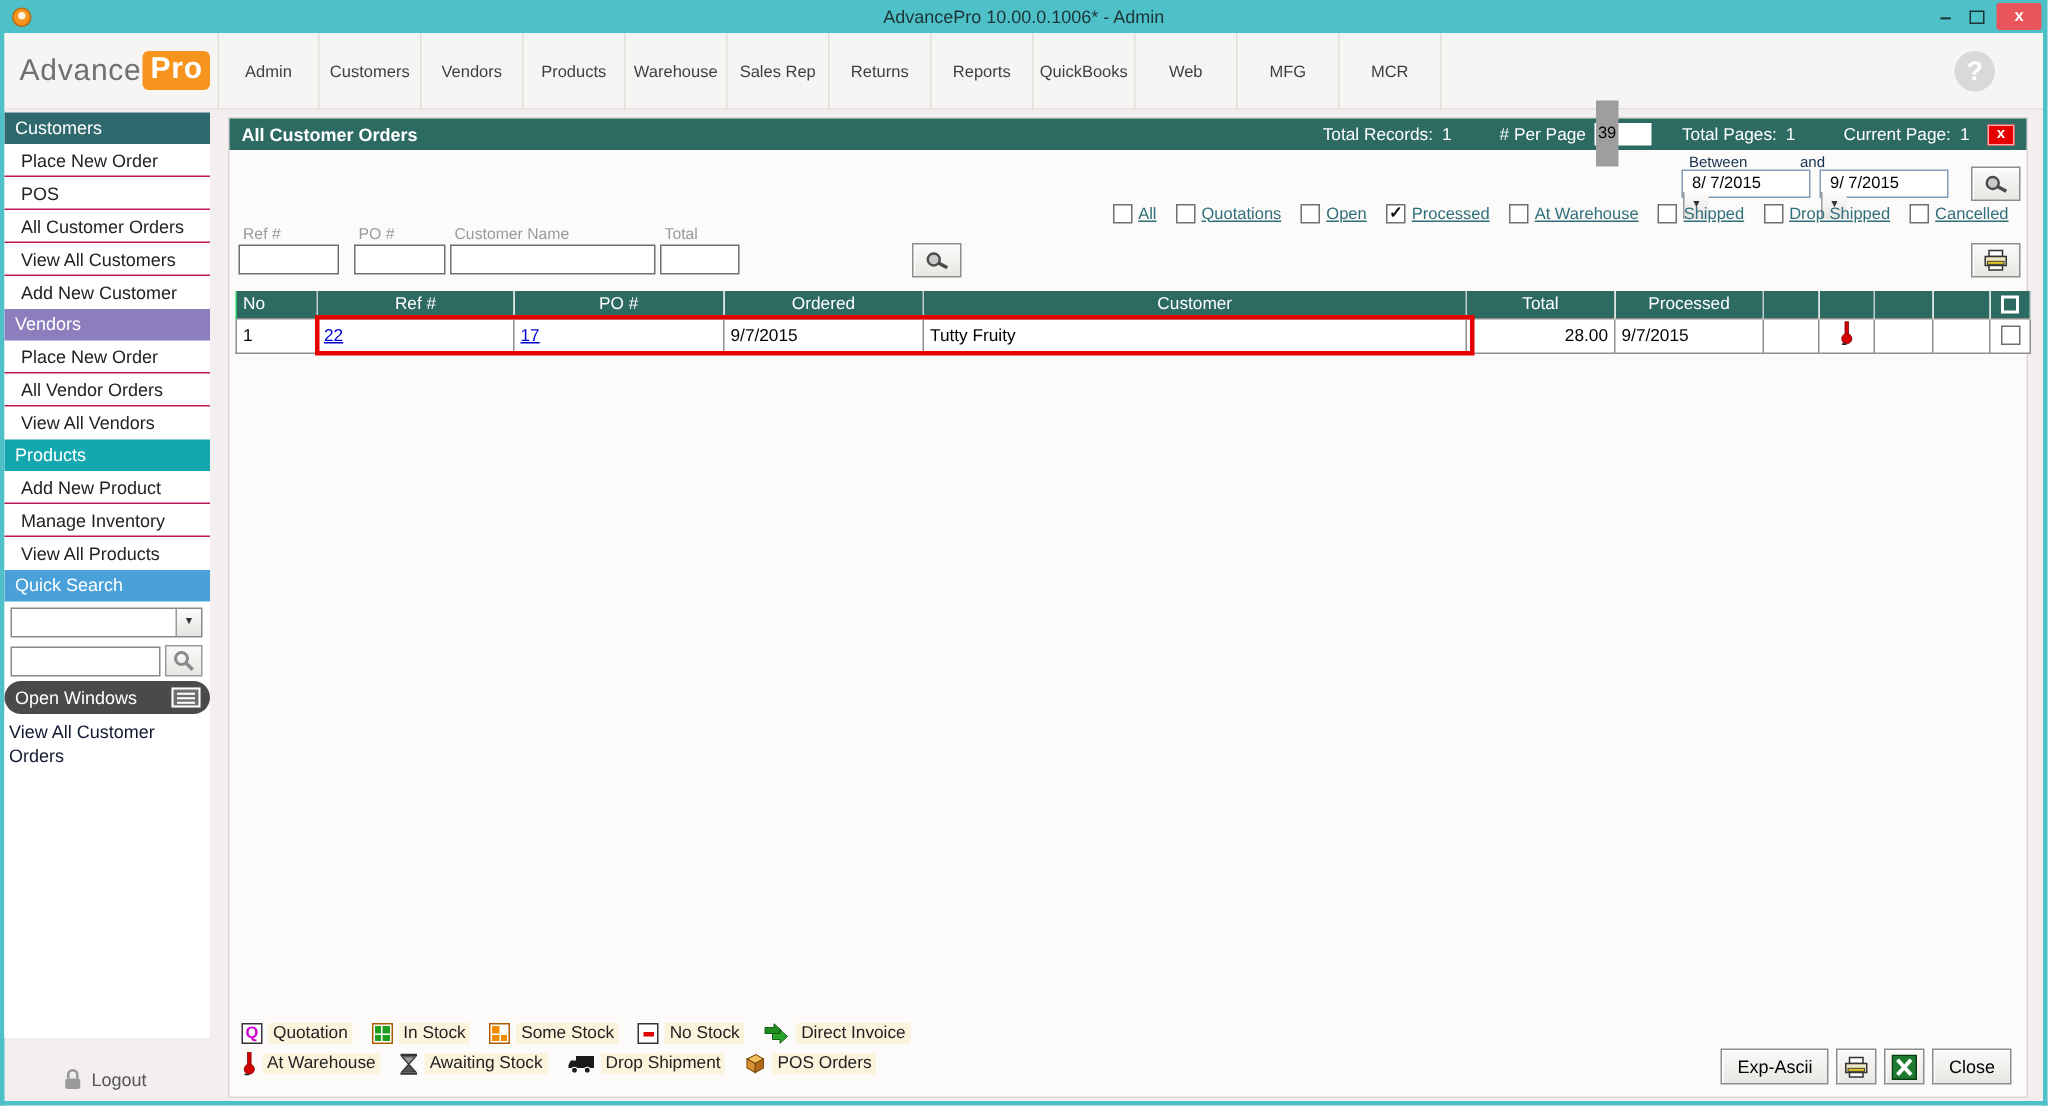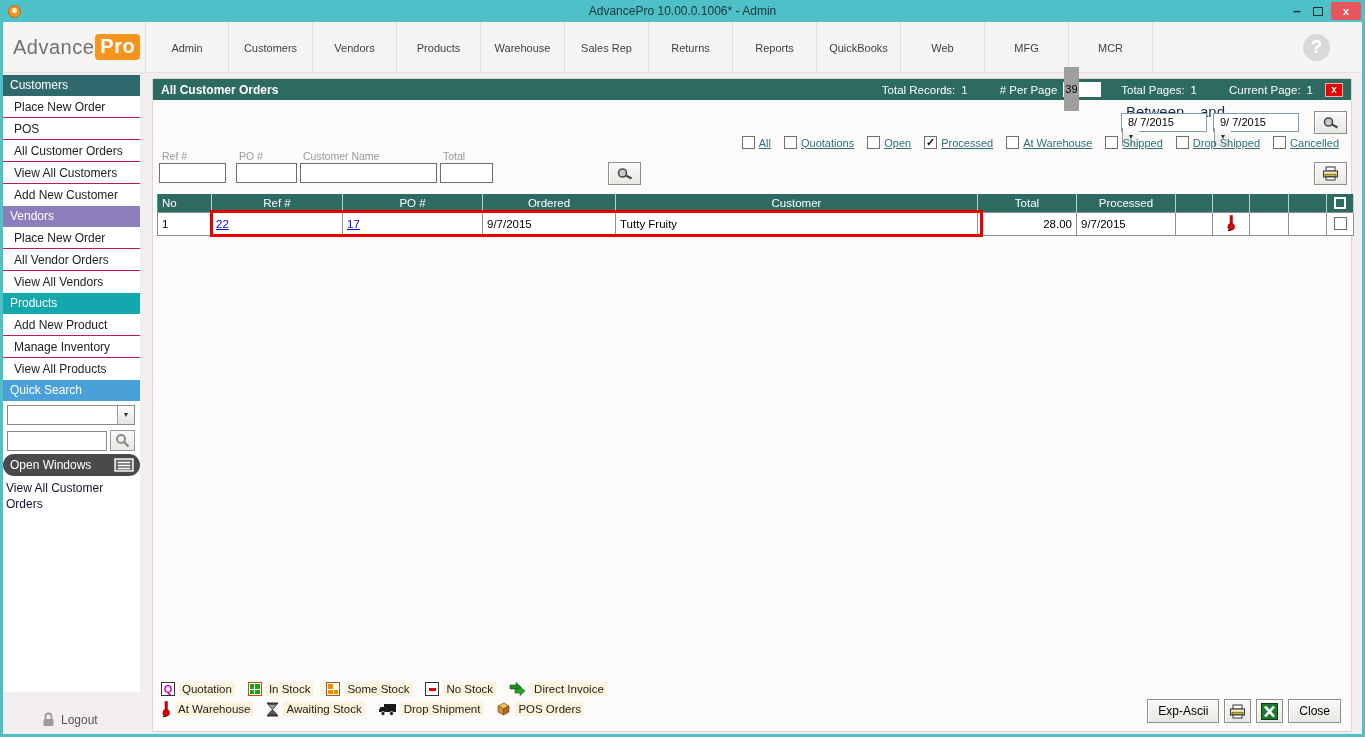--- a/index.html
+++ b/index.html
@@ -18,21 +18,21 @@
   .edge { position:absolute; background:#4DC0C8; }
   .edge.l { left:0; top:22px; width:3px; height:715px; }
   .edge.r { right:0; top:22px; width:3px; height:715px; }
   .edge.b { left:0; bottom:0; width:1365px; height:3px; }
 
   
   .navbar { position:absolute; left:3px; top:22px; width:1359px; height:51px; background:#F6F5F3; border-bottom:1px solid #E5E2DE; }
   .logo { position:absolute; left:10px; top:12px; font-size:20px; color:#707070; letter-spacing:.5px; display:flex; align-items:center; }
   .logo-badge { background:#F7941E; color:#fff; border-radius:4px; padding:1px 5px 2px; margin-left:1px; font-weight:bold; }
   .nav-items { position:absolute; left:142px; top:0; height:51px; display:flex; }
-  .nav-item { width:84px; height:51px; display:flex; align-items:center; justify-content:center; font-size:11px; color:#3F3F3F; border-right:1px solid #E2DFDA; cursor:default; }
+  .nav-item { width:68px; height:51px; display:flex; align-items:center; justify-content:center; font-size:11px; color:#3F3F3F; border-right:1px solid #E2DFDA; cursor:default; }
   .nav-item:first-child { border-left:1px solid #E2DFDA; }
   .help-btn { position:absolute; right:32px; top:12px; width:27px; height:27px; border-radius:50%; background:#D9D9D9; color:#fff; font-size:18px; font-weight:bold; text-align:center; line-height:27px; }
 
   
   .sidebar { position:absolute; left:3px; top:75px; width:137px; height:617px; background:#fff; display:flex; flex-direction:column; }
   .sb-header { height:21px; line-height:21px; color:#fff; font-size:12px; padding-left:7px; flex:none; }
   .sb-header.customers { background:#30696D; }
   .sb-header.vendors { background:#8C7EBC; }
   .sb-header.products { background:#14A7AD; }
   .sb-header.quicksearch { background:#4AA0D8; }
@@ -55,21 +55,21 @@
   .panel { position:absolute; left:152px; top:78px; width:1200px; height:654px; background:#FCFBFA; border:1px solid #DAD6D3; }
   .panel-header { position:absolute; left:0; top:0; width:1198px; height:21px; background:#2D6A62; color:#fff; display:flex; align-items:center; font-size:12px; }
   .ph-title { font-weight:bold; padding-left:8px; flex:1; }
   .ph-right { display:flex; align-items:center; gap:6px; padding-right:8px; }
   .ph-lab { font-size:11.5px; }
   .ph-val { font-size:11.5px; margin-right:26px; }
   .pp-box { width:38px; height:15px; background:#fff; font-size:11px; color:#000; padding-left:1px; line-height:15px; margin-right:14px; }
   .pp-sel { background:#9E9E9E; padding:16px 1px; }
   .ph-close { width:18px; height:14px; background:#E60000; border:1px solid #FFAAAA; color:#fff; font-size:10px; font-weight:bold; text-align:center; line-height:12px; margin-left:6px; }
 
-  .lab-sm { position:absolute; font-size:15px; color:#15304E; }
+  .lab-sm { position:absolute; font-size:10px; color:#15304E; }
   .combo { position:absolute; height:19px; border:1px solid #7F9DB9; background:#fff; display:flex; font-size:11px;flex-direction:column; }
   .combo .val { flex:1; padding:2px 0 0 6px; color:#000; }
   .tool-btn { position:absolute; width:33px; height:23px; background:linear-gradient(#FBFAF9,#E9E7E3); border:1px solid #8E8E8E; box-shadow:inset 1px 1px 0 #fff; display:flex; align-items:center; justify-content:center; }
 
   .filter-row { position:absolute; top:57px; right:12px; display:flex; align-items:flex-start; gap:13px; }
   .filt { display:flex; align-items:center; gap:4px; }
   .cb { width:13px; height:13px; background:#fff; border:1px solid #6F6F6F; font-size:11px; line-height:11px; text-align:center; color:#111; }
   .cb.checked::after { content:"✓"; font-weight:bold; }
   .filt-lab { font-size:11px; color:#2F6F7A; text-decoration:underline; }
 

